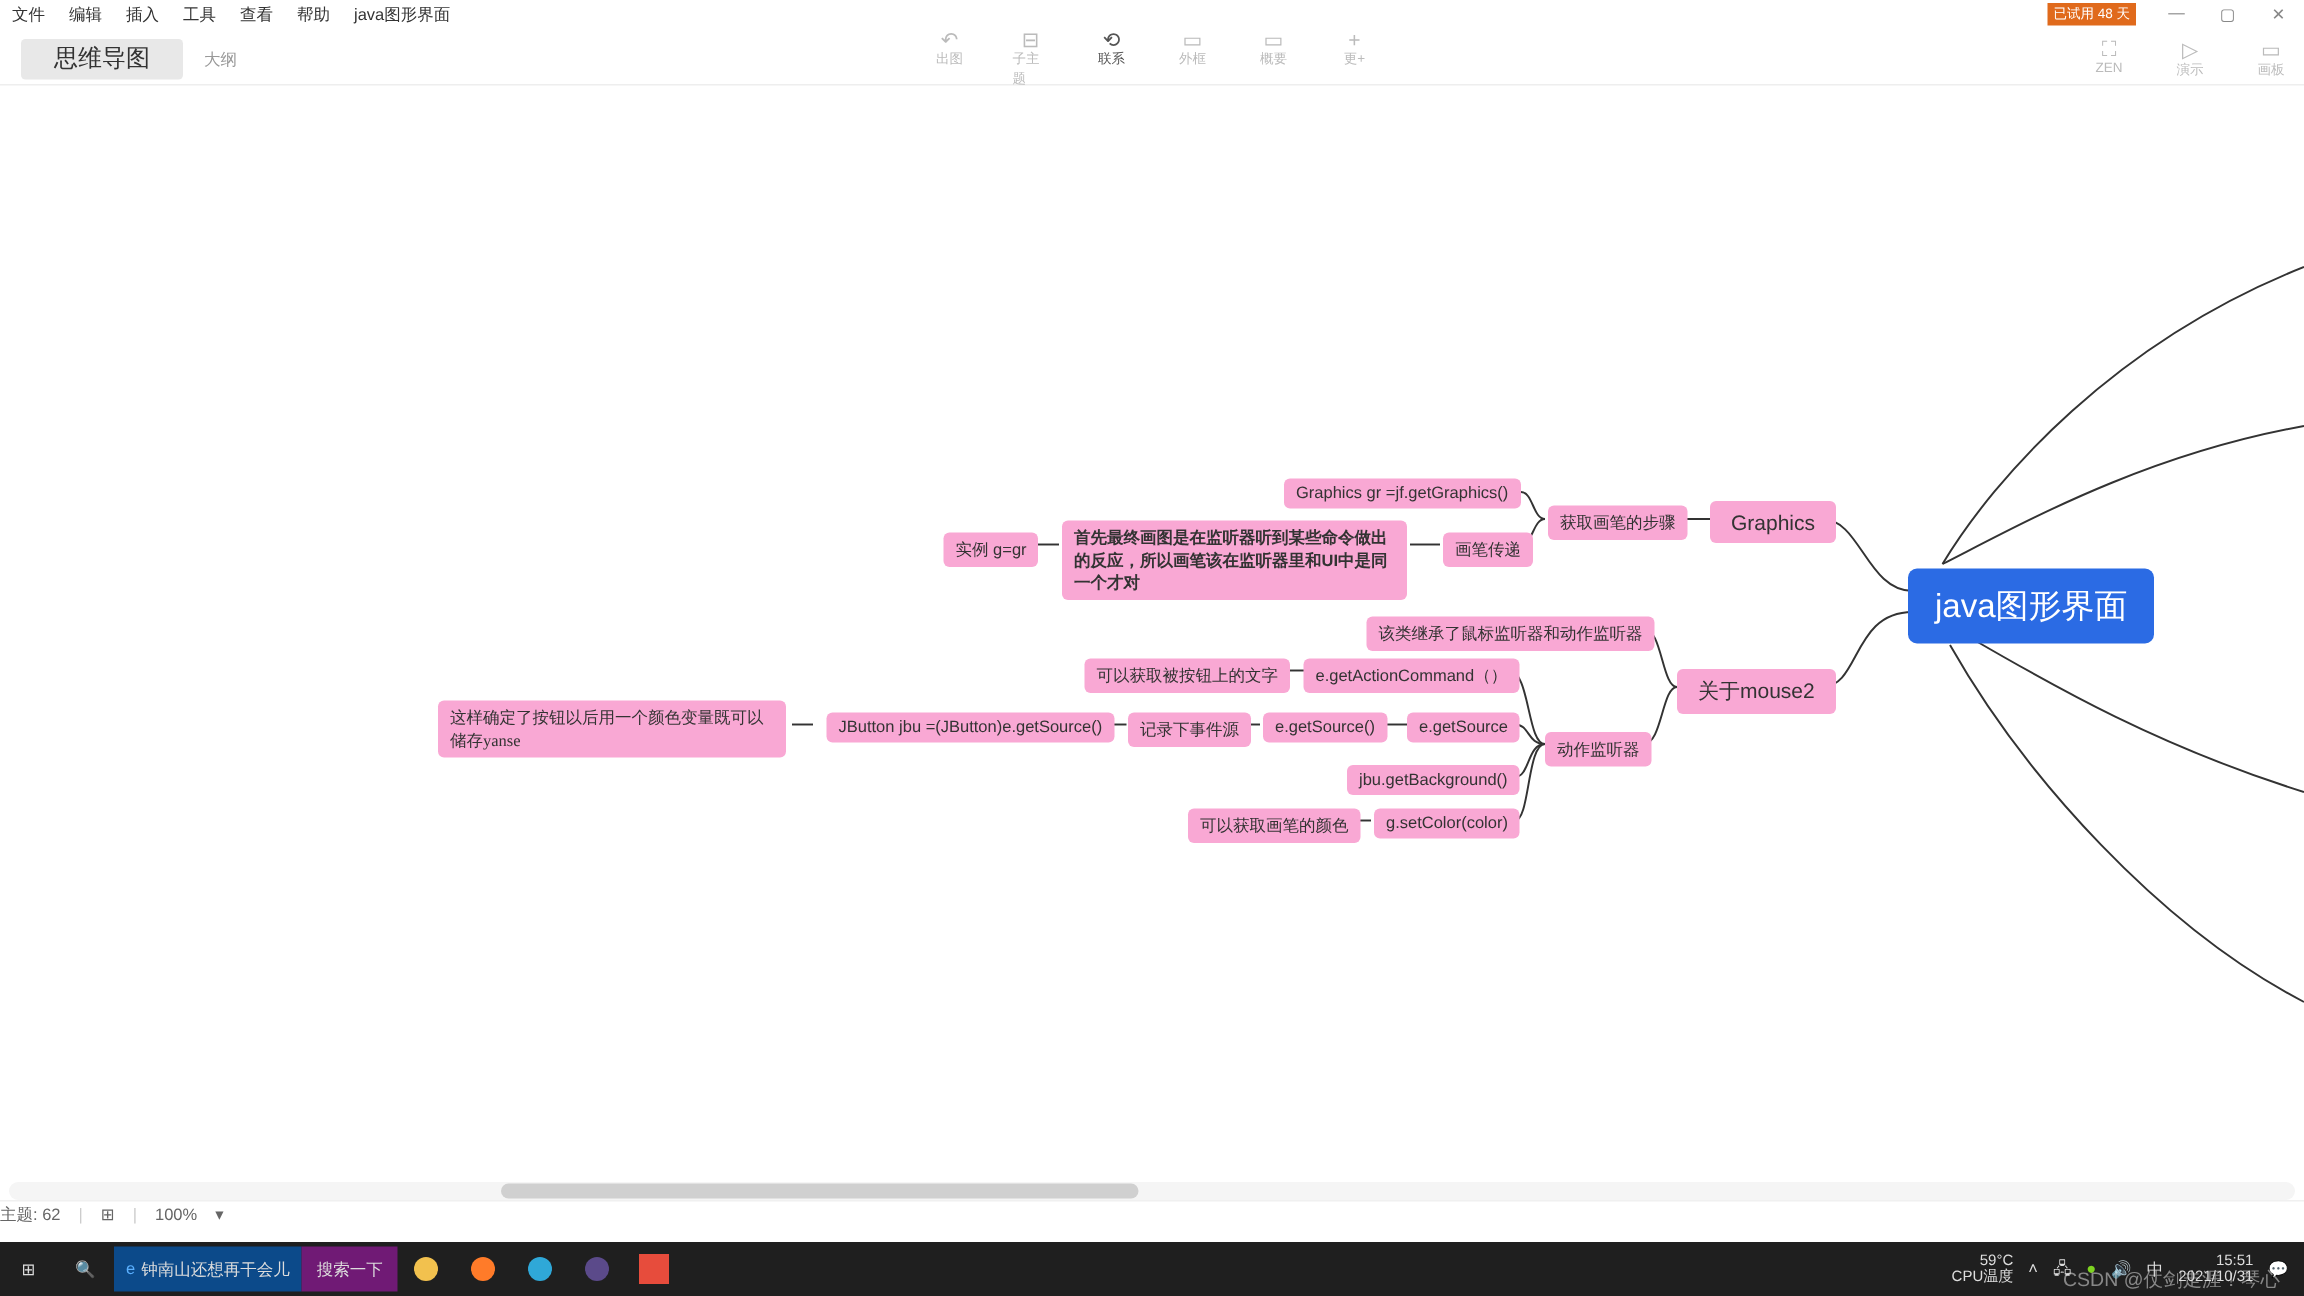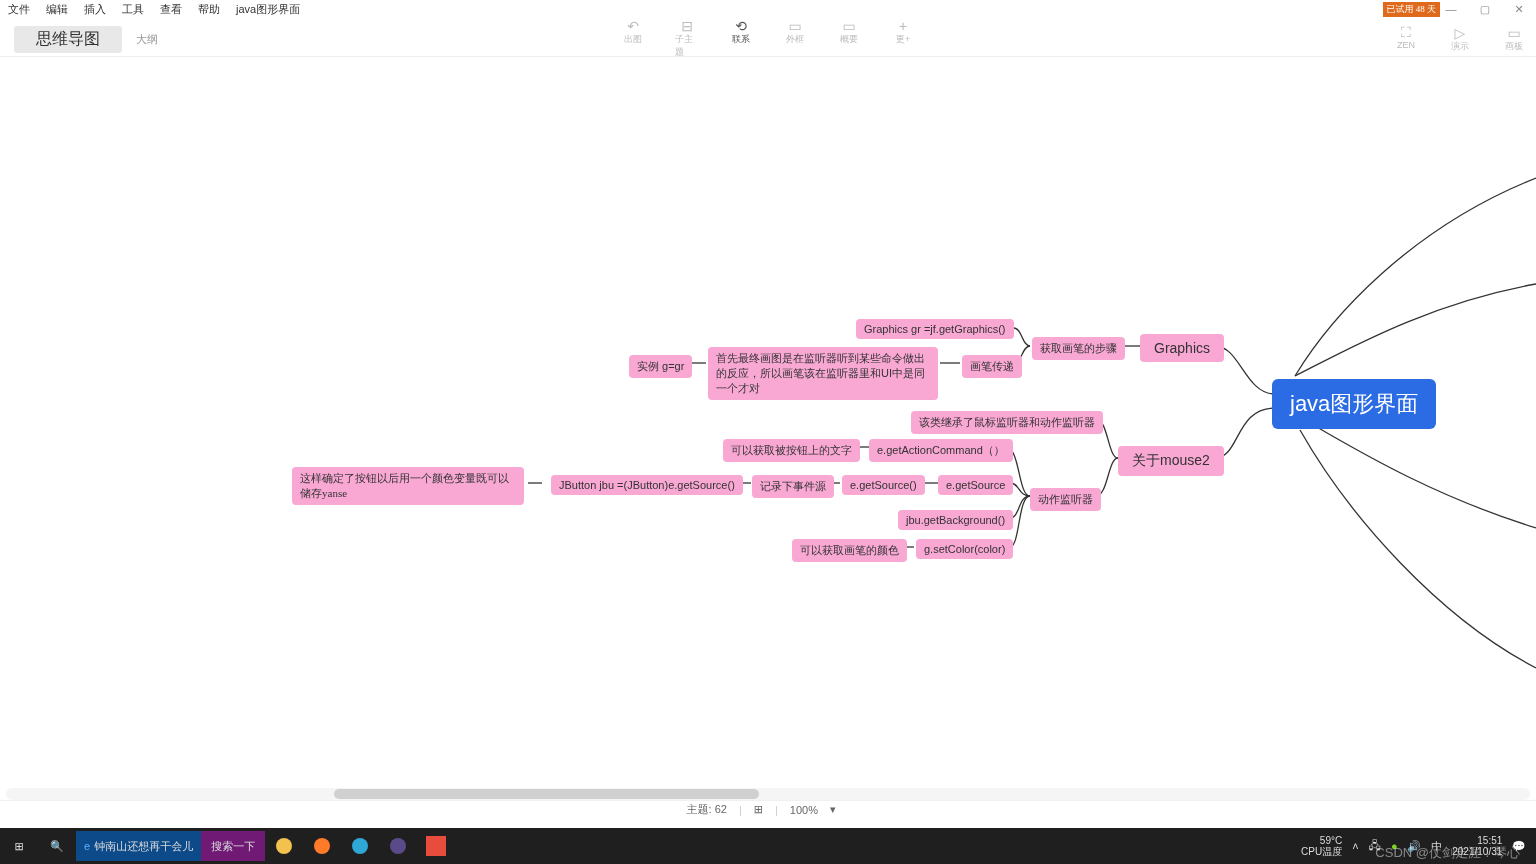--- a/index.html
+++ b/index.html
@@ -3,42 +3,42 @@
 <meta charset="utf-8">
 <style>
   * { box-sizing: border-box; }
   html, body { margin:0; padding:0; width:1536px; height:864px; font-family:"Microsoft YaHei", Arial, sans-serif; background:#fff; overflow:hidden; }
   
   .menu-bar { position:absolute; top:0; left:0; right:0; height:18px; display:flex; align-items:center; font-size:11px; color:#333; }
   .menu-bar .mi { padding:2px 8px; cursor:default; }
   .menu-bar .title { padding:2px 8px; color:#333; }
   .win-btns { position:absolute; top:1px; right:0; display:flex; align-items:center; gap:0; }
   .win-btn { width:34px; height:16px; display:flex; align-items:center; justify-content:center; color:#888; font-size:11px; }
-  .trial-badge { position:absolute; top:2px; right:96px; background:#e06a1c; color:#fff; font-size:9px; padding:1px 4px;font-family:Liberation Serif, serif; }
+  .trial-badge { position:absolute; top:2px; right:112px; background:#e06a1c; color:#fff; font-size:9px; padding:1px 4px; }
   
   .tab-bar { position:absolute; top:22px; left:0; right:0; height:35px; border-bottom:1px solid #eee; display:flex; align-items:center; }
   .view-chip { margin-left:14px; background:#e8e8e8; border-radius:3px; padding:3px 22px; font-size:16px; color:#333; }
   .view-link { margin-left:14px; font-size:11px; color:#999; }
   .center-tools { position:absolute; left:50%; transform:translateX(-50%); display:flex; gap:30px; }
   .tool { display:flex; flex-direction:column; align-items:center; font-size:9px; color:#bbb; width:24px; }
   .tool .ic { width:18px; height:14px; display:flex; align-items:center; justify-content:center; font-size:14px; }
   .tool.active { color:#555; }
   .right-tools { position:absolute; right:10px; display:flex; gap:30px; }
   
   .canvas { position:absolute; top:58px; left:0; right:0; bottom:80px; background:#fff; overflow:hidden; }
   .node { position:absolute; background:#f9a8d4; border-radius:4px; padding:4px 8px; font-size:11px; color:#333; white-space:nowrap; }
   .root { background:#2b6be4; color:#fff; font-size:22px; font-weight:500; padding:10px 18px; border-radius:6px; }
   .topic { font-size:14px; padding:6px 14px; }
   svg.links { position:absolute; inset:0; width:100%; height:100%; pointer-events:none; }
   svg.links path { stroke:#333; stroke-width:1.3; fill:none; }
   
   .hscroll { position:absolute; left:6px; right:6px; bottom:64px; height:12px; background:#f5f5f5; border-radius:6px; }
   .hscroll .thumb { position:absolute; top:1px; height:10px; background:#d0d0d0; border-radius:5px; }
   
-  .status { position:absolute; left:0; right:0; bottom:46px; height:18px; display:flex; justify-content:center; align-items:center; gap:12px; font-size:11px; color:#666; padding-right:14px; border-top:1px solid #f0f0f0; }
+  .status { position:absolute; left:0; right:0; bottom:46px; height:18px; display:flex; justify-content:flex-start; align-items:center; gap:12px; font-size:11px; color:#666; padding-right:14px; border-top:1px solid #f0f0f0; }
   .status .sep { color:#ccc; }
   
   .taskbar { position:absolute; left:0; right:0; bottom:0; height:36px; background:#1f1f1f; display:flex; align-items:center; color:#ddd; font-size:11px; }
   .tb-btn { width:38px; height:36px; display:flex; align-items:center; justify-content:center; }
   .tb-item { height:36px; display:flex; align-items:center; padding:0 8px; gap:4px; }
   .tb-ie { background:#0c4a8a; height:30px; border-radius:0; }
   .tb-search { background:#701a75; height:30px; padding:0 10px; }
   .tb-right { margin-left:auto; display:flex; align-items:center; gap:10px; padding-right:10px; }
   .tb-temp { text-align:right; line-height:1.1; font-size:10px; }
   .tb-clock { text-align:right; line-height:1.1; font-size:10px; }
@@ -151,21 +151,21 @@
 
     <path d="M914,489 L902,489"></path>
   </svg>
 
   <div class="node root" style="left:1272px; top:321px;">java图形界面</div>
 
   <div class="node topic" style="left:1140px; top:276px;">Graphics</div>
   <div class="node" style="left:1032px; top:279px;">获取画笔的步骤</div>
   <div class="node" style="left:856px; top:261px;">Graphics gr =jf.getGraphics()</div>
   <div class="node" style="left:962px; top:297px;">画笔传递</div>
-  <div class="node" style="left:708px; top:289px; white-space:normal; width:230px;">首先最终画图是在监听器听到某些命令做出的反应，所以画笔该在监听器里和UI中是同一个才对</div>
+  <div class="node" style="left:708px; top:289px; white-space:normal; width:230px;font-weight:bold;">首先最终画图是在监听器听到某些命令做出的反应，所以画笔该在监听器里和UI中是同一个才对</div>
   <div class="node" style="left:629px; top:297px;">实例 g=gr</div>
 
   <div class="node topic" style="left:1118px; top:388px;">关于mouse2</div>
   <div class="node" style="left:911px; top:353px;">该类继承了鼠标监听器和动作监听器</div>
   <div class="node" style="left:1030px; top:430px;">动作监听器</div>
   <div class="node" style="left:869px; top:381px;">e.getActionCommand（）</div>
   <div class="node" style="left:723px; top:381px;">可以获取被按钮上的文字</div>
   <div class="node" style="left:938px; top:417px;">e.getSource</div>
   <div class="node" style="left:842px; top:417px;">e.getSource()</div>
   <div class="node" style="left:752px; top:417px;">记录下事件源</div>

